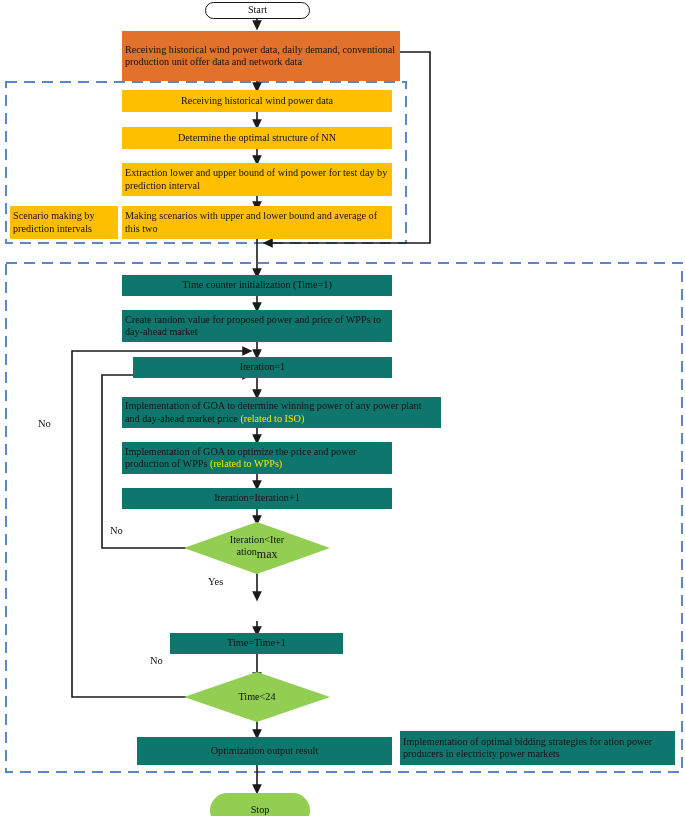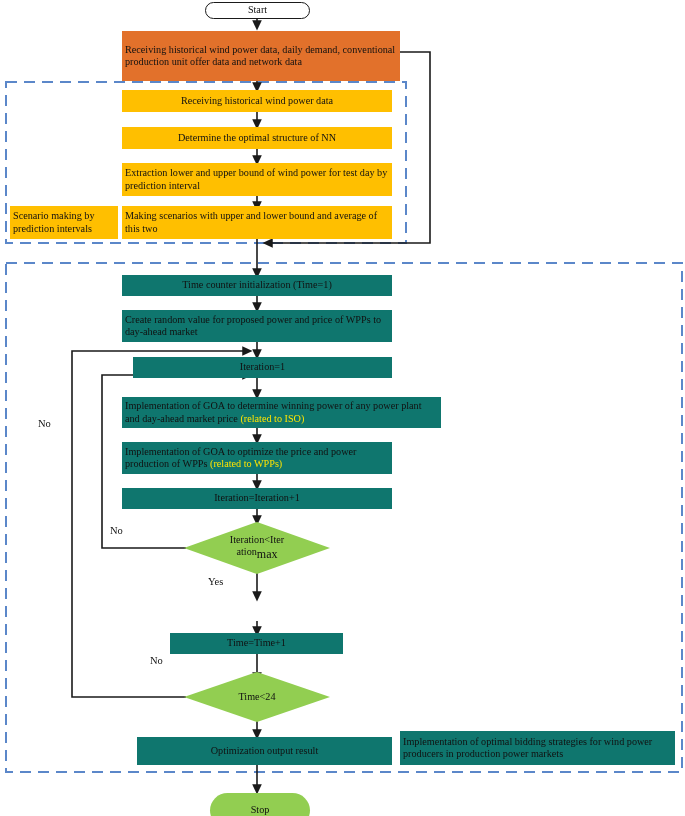--- a/index.html
+++ b/index.html
@@ -185,21 +185,21 @@
 
   <div class="diamond-label" style="left:207px; top:689px; width:100px; height:16px;">
     <span>Time&lt;24</span>
   </div>
 
   <div class="node green" style="left:137px; top:737px; width:255px; height:28px;">
     <span>Optimization output result</span>
   </div>
 
   <div class="node green" style="left:400px; top:731px; width:275px; height:34px;">
-    <span>Implementation of optimal bidding strategies for wind power producers in production power markets</span>
+    <span>Implementation of optimal bidding strategies for ation power producers in electricity power markets</span>
   </div>
 
   <div class="node pill-stop" style="left:210px; top:793px; width:100px; height:35px;">
     <span>Stop</span>
   </div>
 
   <span class="edge-label" style="left:38px; top:418px;">No</span>
 
   <span class="edge-label" style="left:110px; top:525px;">No</span>
 

